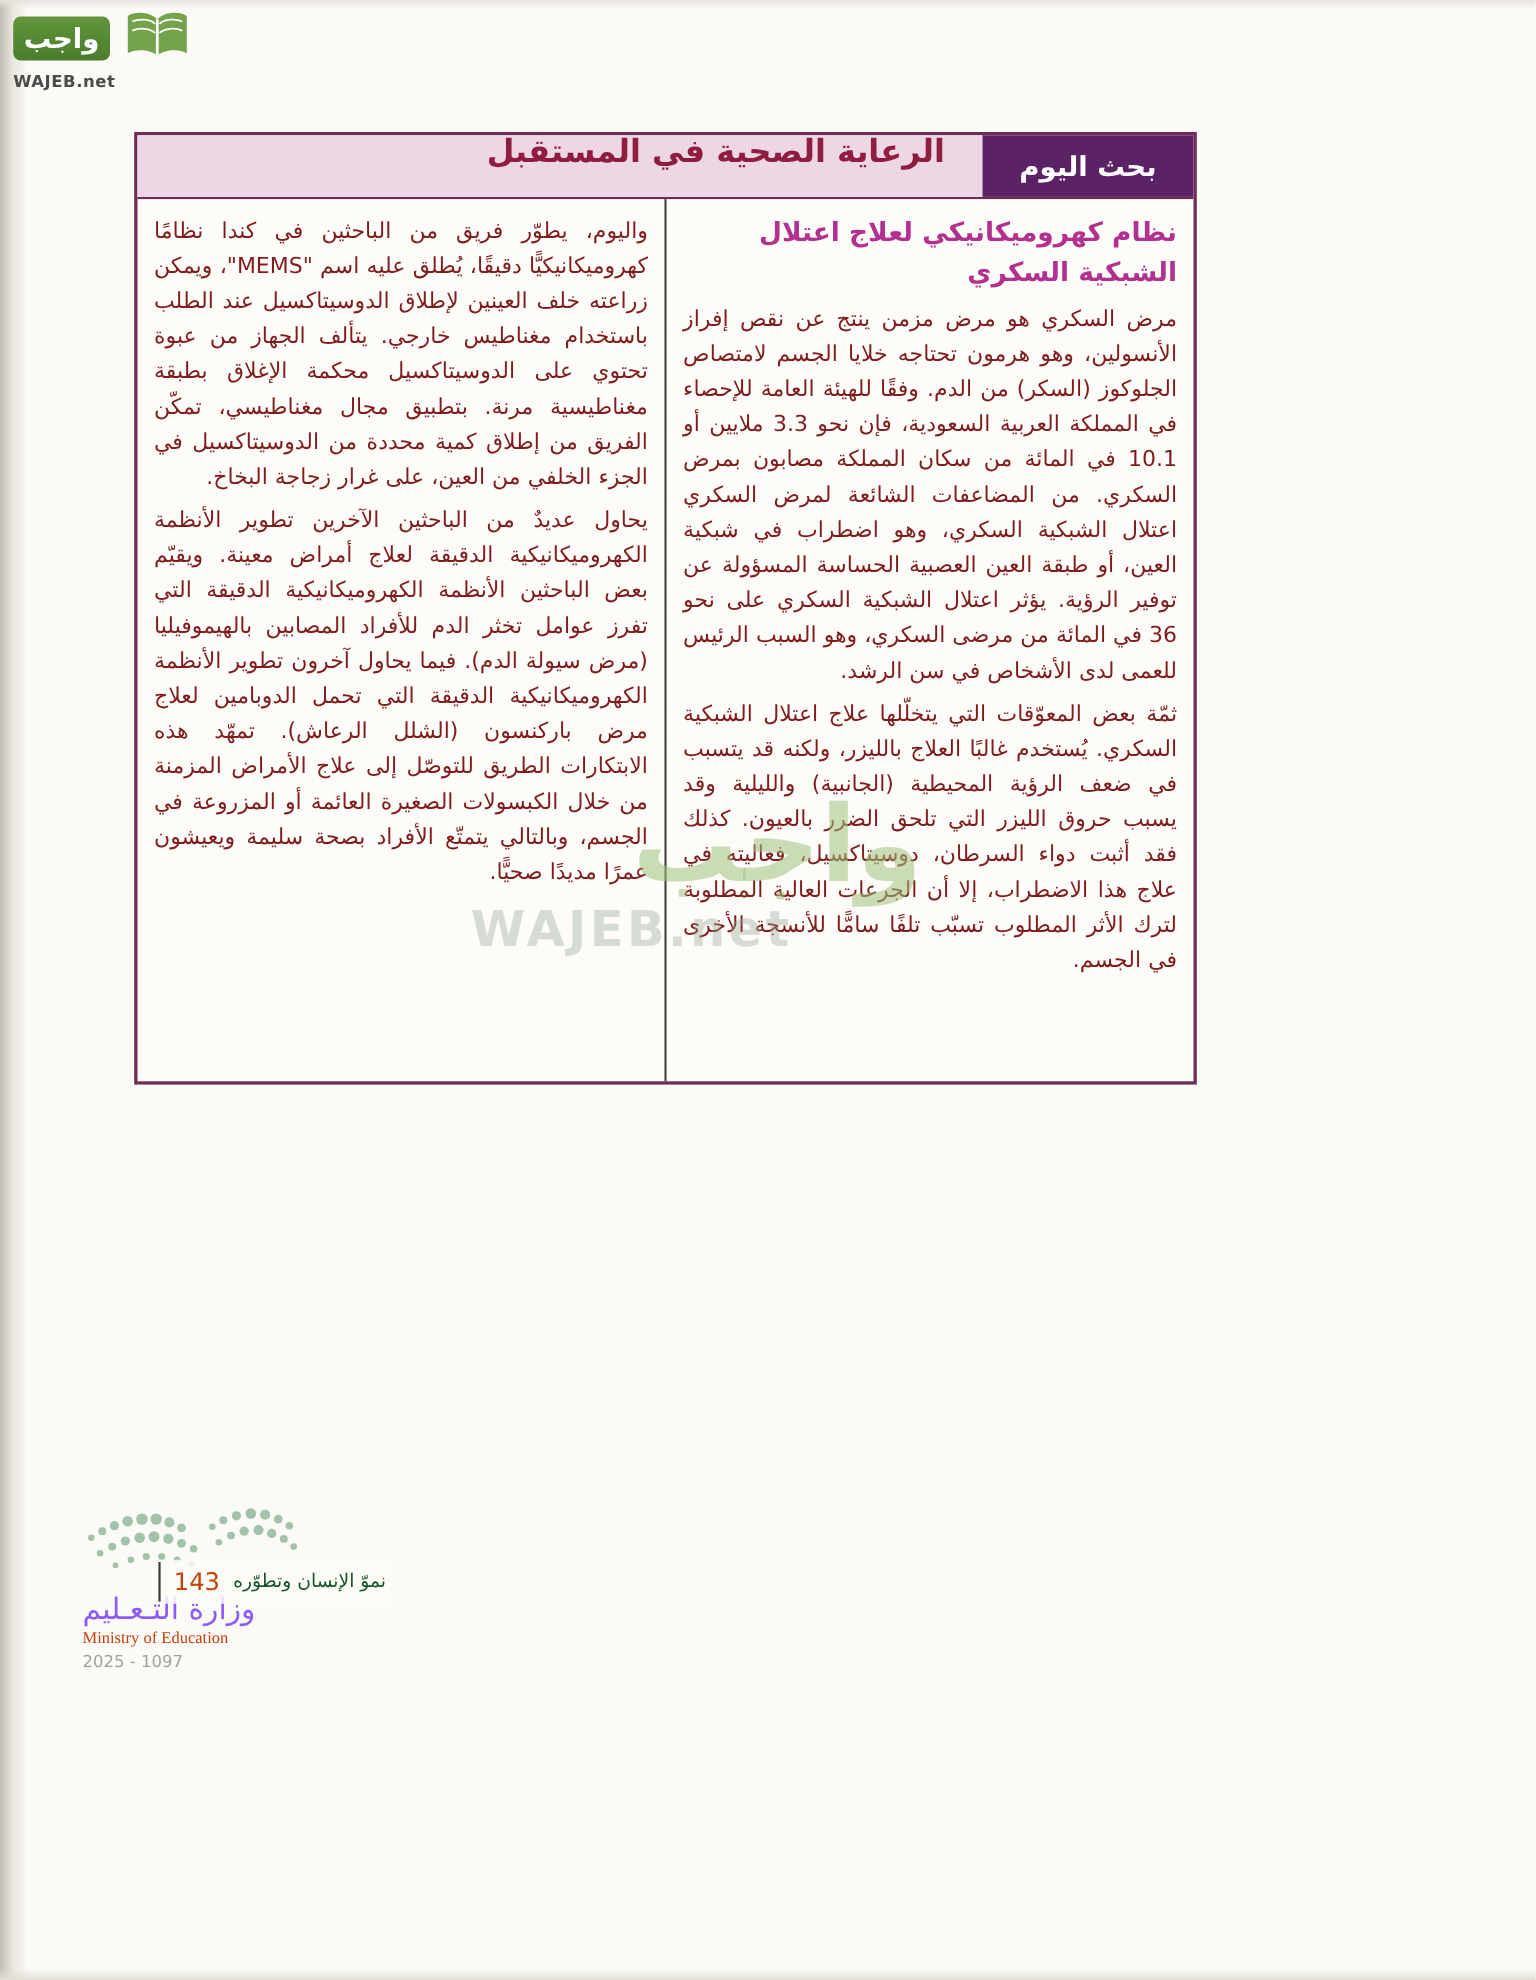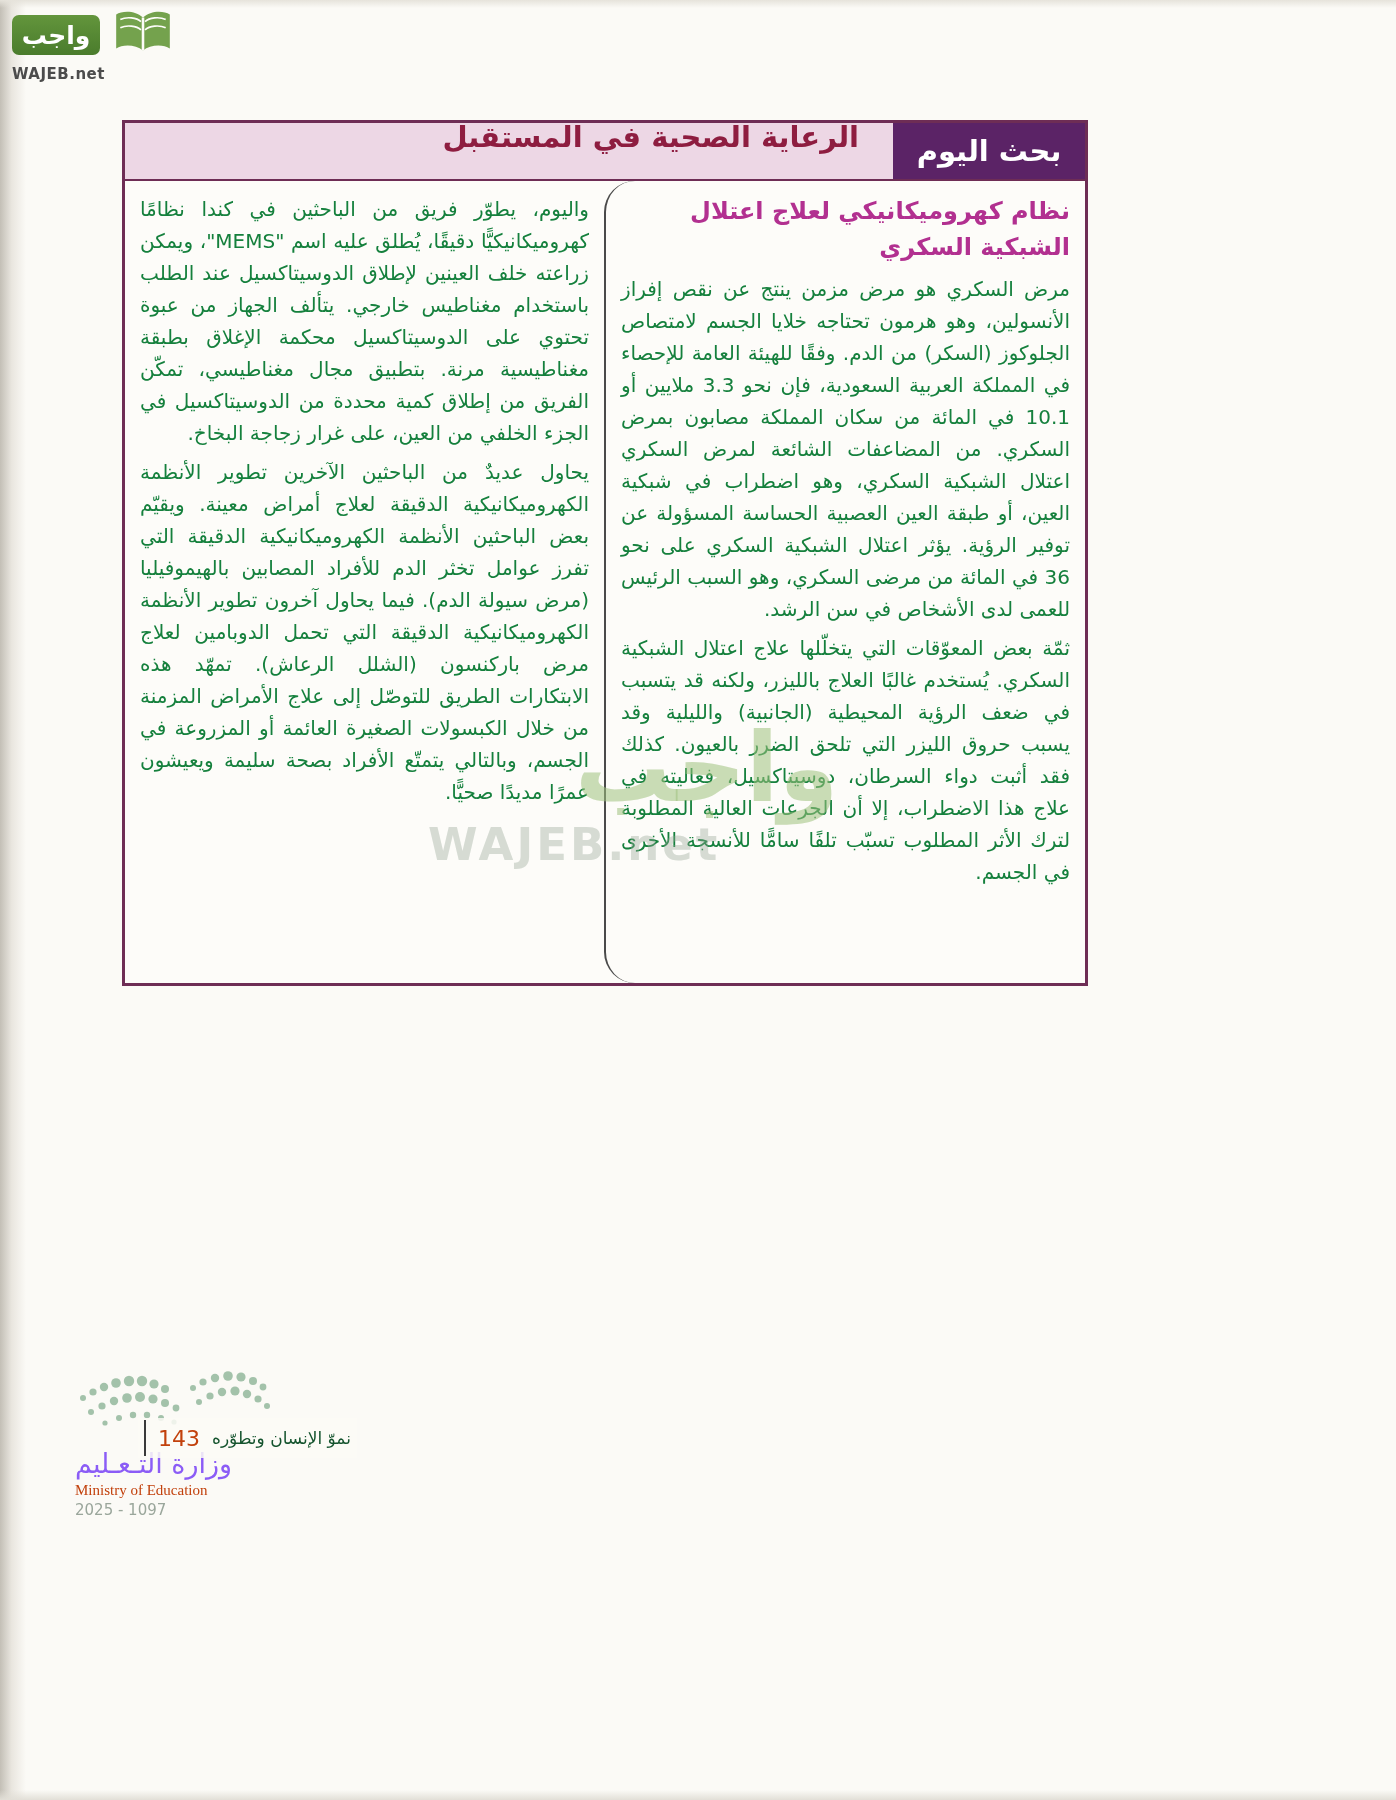--- a/index.html
+++ b/index.html
@@ -25,29 +25,29 @@
   .wajeb-badge { width:88px; height:40px; border-radius:7px;
     background:linear-gradient(180deg,#63953c,#4a7c2c);
     color:#fff; font-weight:bold; font-size:25px;
     display:flex; align-items:center; justify-content:center; direction:rtl; }
   .wajeb-domain { margin-top:3px; font-size:15px; font-weight:bold; color:#4c4c4c; letter-spacing:.5px; }
 
   
   .feature-box { position:absolute; left:122px; top:120px; width:966px; height:866px;
     border:3px solid #6e2d55; background:#fdfcf9; direction:rtl; display:flex; flex-direction:column; }
   .box-header { display:flex; height:58px; border-bottom:2px solid #6e2d55; flex:none; }
-  .tab { width:192px; background:#5b2366; color:#ffffff; font-weight:bold; font-size:29px;
+  .tab { width:192px; background:#5b2366; color:#ffffff; font-weight:bold; font-size:25px;
     display:flex; align-items:center; justify-content:center; flex:none; }
   .banner { flex:1; background:#edd7e5; display:flex; align-items:flex-start; padding:0 34px; }
   .banner .title { color:#8e1d40; font-weight:bold; font-size:29px; line-height:1; }
 
   .columns { flex:1; display:flex; direction:rtl; min-height:0; }
   .col { flex:1; padding:12px 15px 10px 15px; overflow:hidden; }
-  .col-right { border-left:2px solid #4a4a4a;border-radius:31px; }
-  .col p { font-size:20px; line-height:32px; text-align:justify; margin-bottom:7px; color:#15803d; }
+  .col-right { border-left:2px solid #4a4a4a; }
+  .col p { font-size:20px; line-height:32px; text-align:justify; margin-bottom:7px; color:#7f1d1d; }
   .heading { color:#b23090; font-size:24px; line-height:36px; font-weight:bold; margin-bottom:8px; }
 
   
   .watermark { position:absolute; left:0; top:0; width:100%; height:100%; pointer-events:none; z-index:5; }
   .wm-arabic { position:absolute; left:575px; top:712px; font-size:96px; font-weight:bold;
     color:rgba(158,193,125,0.55); direction:rtl; }
   .wm-domain { position:absolute; left:428px; top:818px; font-size:45px; font-weight:bold;
     letter-spacing:3px; color:rgba(150,165,150,0.38); }
 
   

